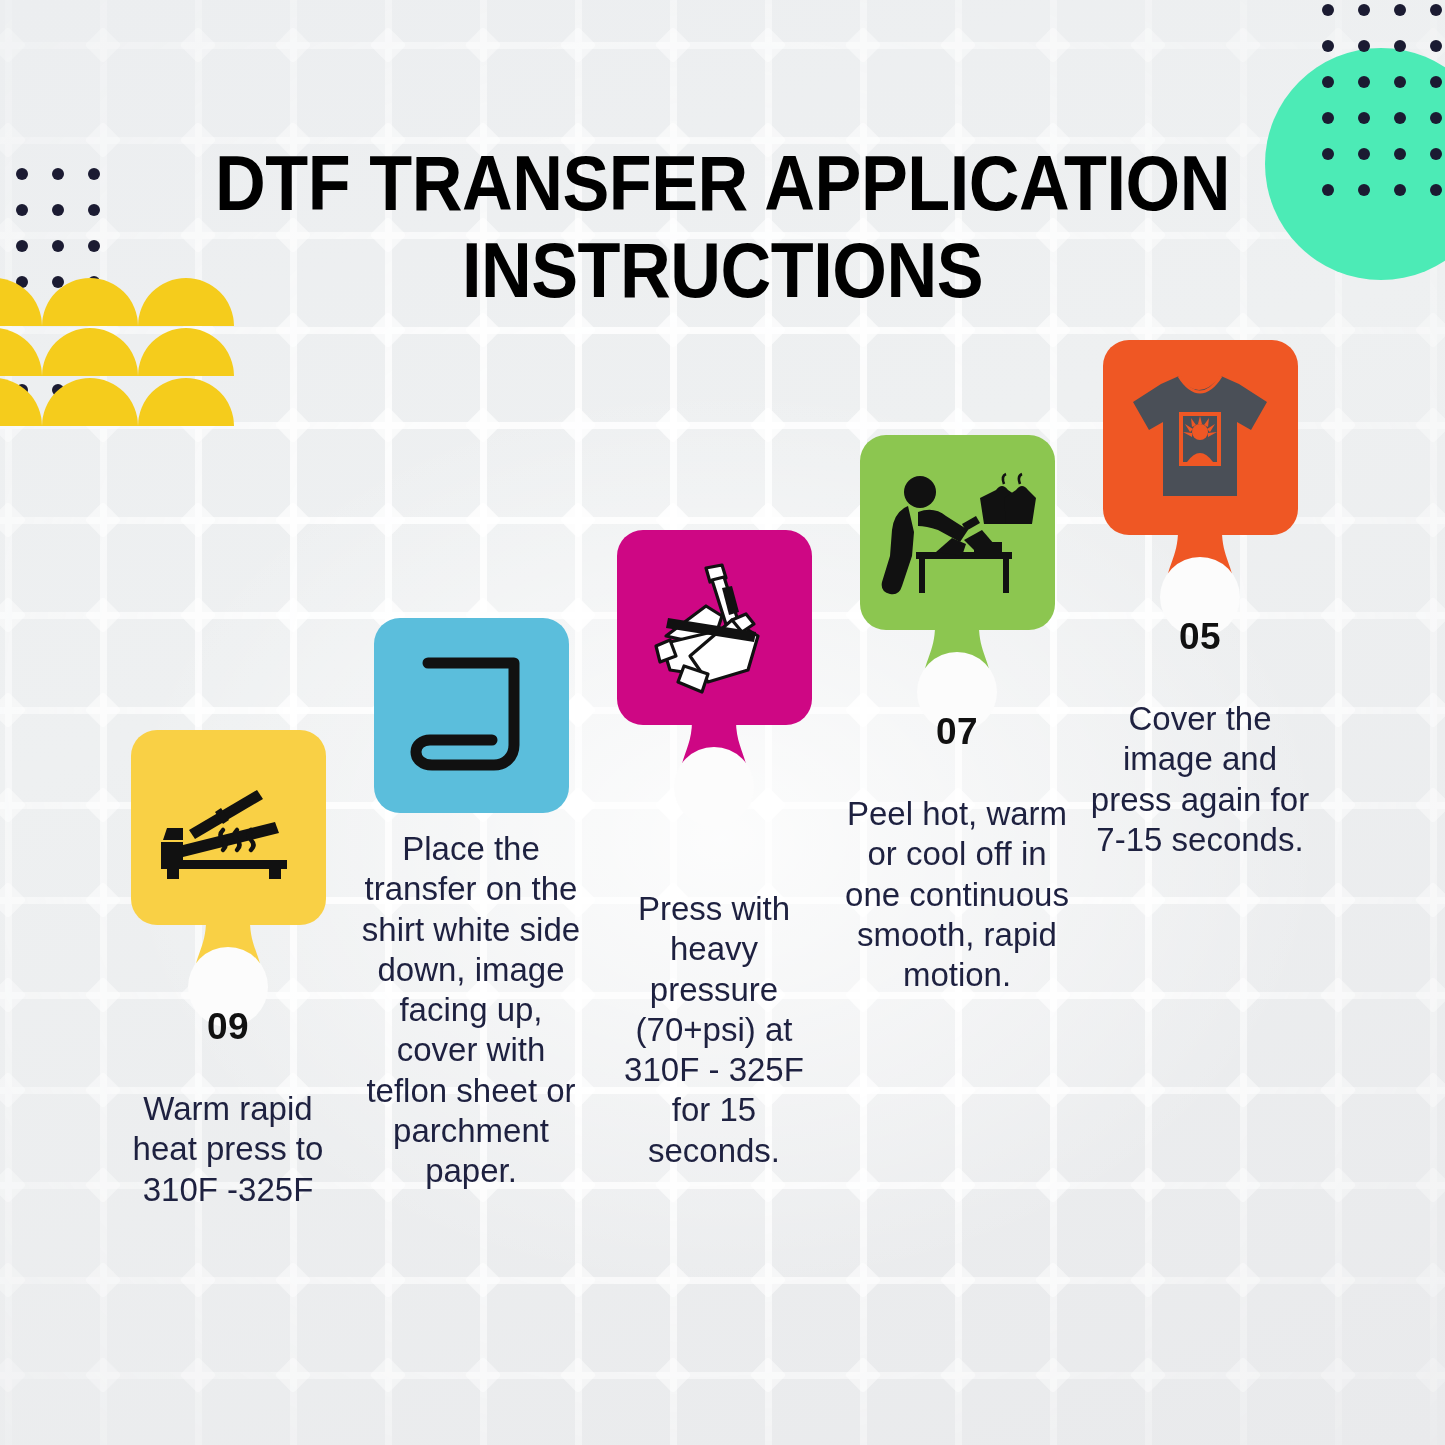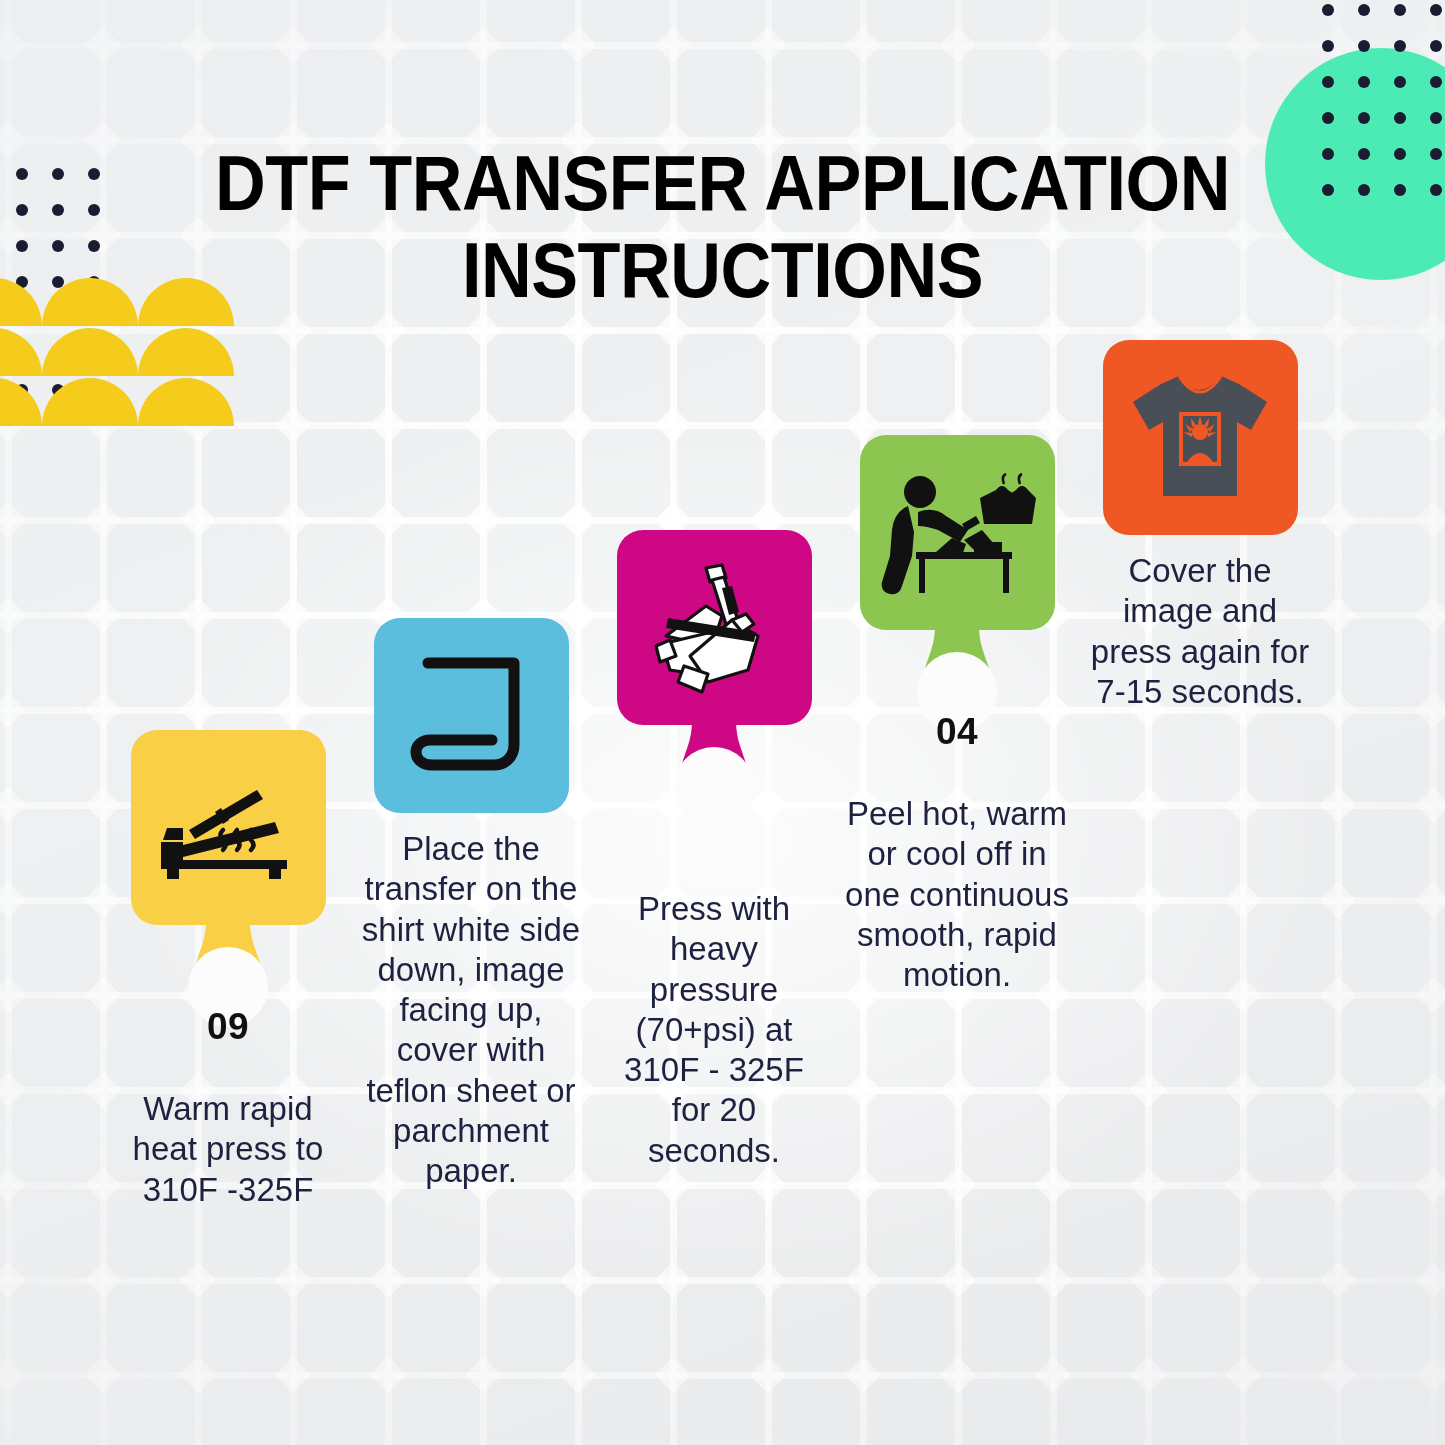--- a/index.html
+++ b/index.html
@@ -497,21 +497,21 @@
           <path d="M78 30 l10 -2 7 26 -10 3 z" fill="#111"></path>
         </svg>
       </span>
     </div>
     <div class="connector">
       <svg viewBox="0 0 232 152" preserveAspectRatio="none">
         <path d="M94 0 L138 0 C138 26 150 36 150 58 A 34 34 0 1 1 82 58 C82 36 94 26 94 0 Z" fill="#CE0784"></path>
         <circle cx="116" cy="66" r="40" fill="#fcfcfc"></circle>
       </svg>
     </div>
-    <div class="caption">Press with heavy pressure (70+psi) at 310F - 325F for 20 seconds.</div>
+    <div class="caption">Press with heavy pressure (70+psi) at 310F - 325F for 15 seconds.</div>
   </div>
 
   <div class="step" id="step-4" style="left:841px; top:435px;">
     <div class="card" style="background:#8CC650">
       <span>
         <svg width="158" height="130" viewBox="0 0 158 130">
           <g fill="#111">
             <circle cx="42" cy="24" r="16"></circle>
             <path d="M30 38 q-14 6 -16 24 l-2 26 -8 26 q-2 10 8 12 q9 2 12 -8 l10 -30 2 -24 z"></path>
             <path d="M40 44 q16 -6 28 4 l22 14 -8 12 -22 -12 q-12 -4 -20 -4 z"></path>
@@ -530,37 +530,44 @@
             <path d="M138 22 q6 -8 12 0 l8 8 -4 26 h-26 l-2 -26 z"></path>
           </g>
         </svg>
       </span>
     </div>
     <div class="connector">
       <svg viewBox="0 0 232 152" preserveAspectRatio="none">
         <path d="M94 0 L138 0 C138 26 150 36 150 58 A 34 34 0 1 1 82 58 C82 36 94 26 94 0 Z" fill="#8CC650"></path>
         <circle cx="116" cy="66" r="40" fill="#fcfcfc"></circle>
       </svg>
-      <div class="badge-num">04</div>
+      <div class="badge-num">07</div>
     </div>
     <div class="caption">Peel hot, warm or cool off in one continuous smooth, rapid motion.</div>
   </div>
 
   <div class="step" id="step-5" style="left:1084px; top:340px;">
     <div class="card" style="background:#EF5724">
       <span>
         <svg width="150" height="140" viewBox="0 0 150 140">
           <path d="M54 8 L36 16 L8 34 L24 62 L38 54 L38 128 h74 V54 l14 8 16 -28 -28 -18 -18 -8 q-12 14 -22 14 q-10 0 -20 -14 z" fill="#4A4F57"></path>
           <path d="M54 8 q10 16 21 16 q11 0 21 -16" fill="none" stroke="#EF5724" stroke-width="3"></path>
           <rect x="54" y="44" width="42" height="54" fill="#EF5724"></rect>
           <rect x="58" y="48" width="34" height="46" fill="#4A4F57"></rect>
           <g fill="#EF5724">
             <circle cx="75" cy="64" r="8"></circle>
             <path d="M62 94 q13 -18 26 0 z"></path>
             <path d="M75 48 l2 8 -4 0z M66 50 l5 7 -4 2z M84 50 l-5 7 4 2z M60 56 l8 5 -3 3z M90 56 l-8 5 3 3z M58 64 l9 1 0 4z M92 64 l-9 1 0 4z"></path>
           </g>
         </svg>
       </span>
     </div>
+    <div class="connector">
+      <svg viewBox="0 0 232 152" preserveAspectRatio="none">
+        <path d="M94 0 L138 0 C138 26 150 36 150 58 A 34 34 0 1 1 82 58 C82 36 94 26 94 0 Z" fill="#EF5724"></path>
+        <circle cx="116" cy="66" r="40" fill="#fcfcfc"></circle>
+      </svg>
+      <div class="badge-num">05</div>
+    </div>
     <div class="caption">Cover the image and press again for 7-15 seconds.</div>
   </div>
 
 </div>
 
 </body></html>

